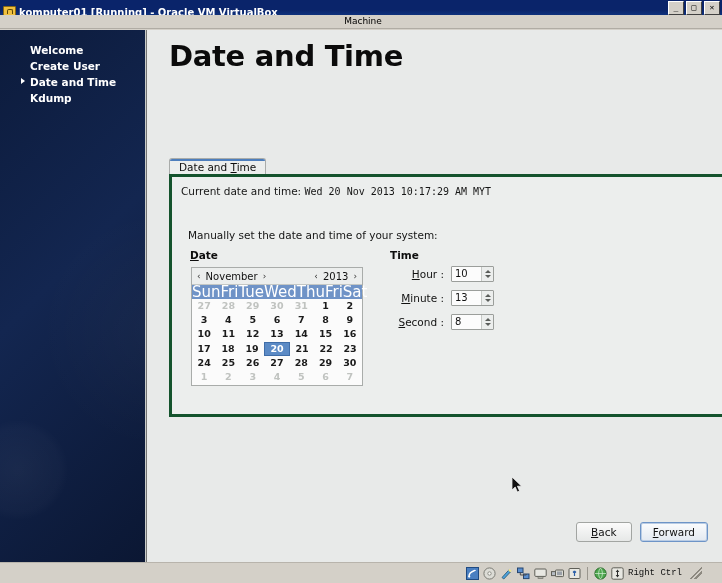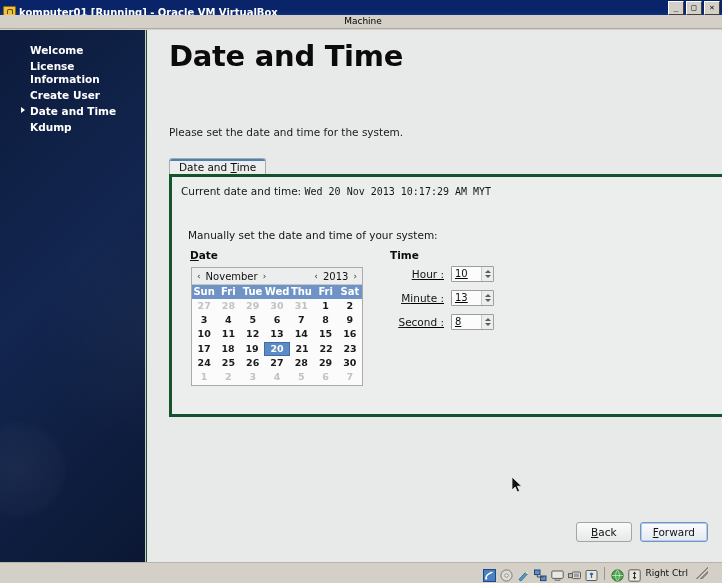--- a/index.html
+++ b/index.html
@@ -45,21 +45,21 @@
     background:#d4d0c8;border-bottom:1px solid #b0aca4;
     display:flex;align-items:center;padding-left:4px;box-sizing:border-box;flex-direction:column;
   }
   .menubar .mi{
     font-size:9px;color:#000;padding:0 6px;line-height:13px;white-space:nowrap;
   }
 
   
   .guest{
     position:absolute;left:0;top:30px;width:722px;height:532px;
-    background:#14532d;overflow:hidden;
+    background:#737373;overflow:hidden;
   }
 
   
   .sidebar{
     position:absolute;left:0;top:0;width:146px;height:532px;
     background:
       radial-gradient(circle 70px at 18px 440px, rgba(255,255,255,0.045) 0%, rgba(255,255,255,0.02) 60%, rgba(255,255,255,0) 72%),
       radial-gradient(circle 160px at 160px 300px, rgba(255,255,255,0.03) 0%, rgba(255,255,255,0) 75%),
       linear-gradient(135deg,#0c1b3c 0%,#132650 45%,#0b1733 100%);
     border-right:1px solid #c8cbc8;
@@ -139,37 +139,37 @@
   }
   .cal-head{
     display:flex;align-items:center;justify-content:space-between;
     height:17px;background:#eceeed;border-bottom:1px solid #c4c7c4;
     padding:0 5px;box-sizing:border-box;font-size:10px;color:#111;
   }
   .cal-nav{display:flex;align-items:center;gap:5px;}
   .cal-arrow{font-size:9px;color:#333;}
   .cal-hdr-row{display:flex;background:#6f93c7;}
   .cal-hdr-row div{
-    flex:1;text-align:center;color:#fff;font-size:10px;font-weight:bold;
+    flex:1;text-align:center;color:#fff;font-size:15px;font-weight:normal;
     line-height:14px;
   }
   .cal-week{display:flex;}
   .cal-week .cell{
     flex:1;text-align:center;font-size:9.5px;font-weight:bold;color:#1b1b1b;
     line-height:14.2px;box-sizing:border-box;
   }
   .cal-week .cell.dim{color:#c0c3c0;}
   .cal-week .cell.sel{
     background:#5b8ac5;color:#fff;border:1px solid #3f6da8;line-height:12.2px;
   }
   .cal-body{padding:0 0 1px 0;}
 
   
   .timebox{position:absolute;left:218px;top:88px;width:130px;}
-  .trow{display:flex;align-items:center;margin-bottom:7px;height:17px;text-decoration:underline;}
+  .trow{display:flex;align-items:center;margin-bottom:7px;height:17px;}
   .tlabel{
     width:54px;text-align:right;font-size:10.5px;color:#111;
     padding-right:7px;white-space:nowrap;
   }
   .spin{
     width:43px;height:16px;background:#fcfcfc;border:1px solid #9b9e9b;
     box-sizing:border-box;display:flex;align-items:stretch;border-radius:1px;
   }
   .spin .val{
     flex:1;font-size:10px;color:#111;line-height:14px;padding-left:3px;
@@ -197,21 +197,21 @@
     box-shadow:inset 0 0 0 1px #b9cce4;
     background:linear-gradient(to bottom,#fbfcfd,#e3e9f1);
   }
   .u{text-decoration:underline;}
 
   
   .statusbar{
     position:absolute;left:0;top:562px;width:722px;height:21px;
     background:#d4d0c8;border-top:1px solid #b8b4ac;
     display:flex;align-items:center;justify-content:flex-end;
-    padding-right:14px;box-sizing:border-box;gap:4px;
+    padding-right:20px;box-sizing:border-box;gap:4px;font-family:Liberation Mono, monospace;
   }
   .sb-ico{
     width:13px;height:13px;box-sizing:border-box;position:relative;flex:none;
   }
   .sb-sep{width:1px;height:13px;background:#9a968e;margin:0 2px;}
   .sb-text{font-size:9px;color:#111;line-height:13px;white-space:nowrap;}
   .grip{
     width:12px;height:12px;margin-left:4px;flex:none;
     background:
       linear-gradient(135deg,transparent 46%,#8d8980 46%,#8d8980 56%,transparent 56%),
@@ -247,32 +247,29 @@
     <div class="mi">View</div>
     <div class="mi">Devices</div>
     <div class="mi">Help</div>
   </div>
 
   <div class="guest">
 
     <div class="sidebar">
       <div class="nav">
         <div class="nav-item">Welcome</div>
-        <div class="nav-item">License
-Information</div>
         <div class="nav-item">Create User</div>
         <div class="nav-item current">Date and Time</div>
         <div class="nav-item">Kdump</div>
       </div>
     </div>
 
     <div class="content">
 
       <div class="page-title">Date and Time</div>
-      <div class="page-sub">Please set the date and time for the system.</div>
 
       <div class="tabstrip">
         <div class="tab"><span>Date and </span><span class="u">T</span><span>ime</span></div>
       </div>
 
       <div class="tabpanel">
 
         <div class="cur-line">
           <span>Current date and time:</span>
           <span class="mono">Wed 20 Nov 2013 10:17:29 AM MYT</span>

